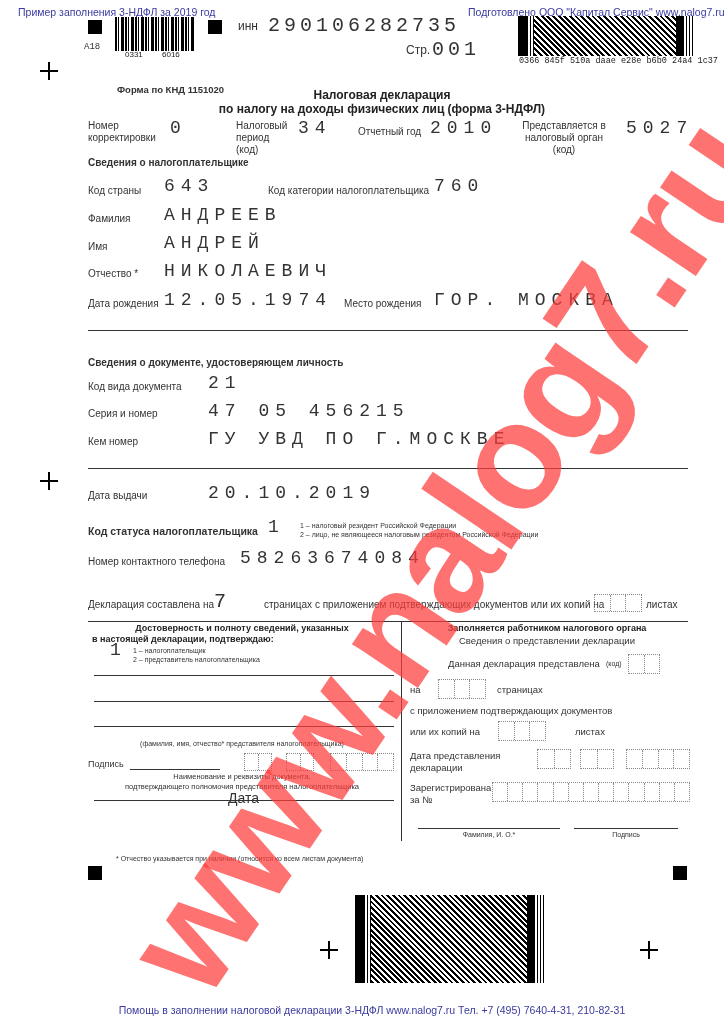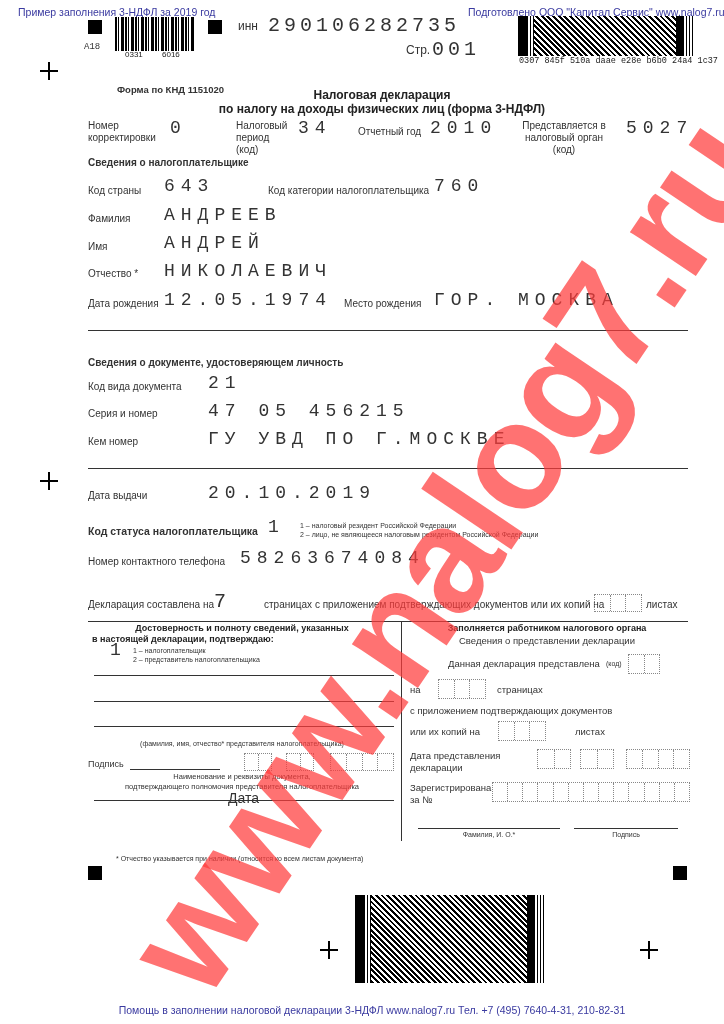--- a/index.html
+++ b/index.html
@@ -42,21 +42,21 @@
 <div class="sq" style="left:208px;top:20px;width:14px;height:14px;"></div>
 
 <div class="abs lbl" style="left:238px;top:19px;font-size:12px;text-transform:lowercase;">ИНН</div>
 <div class="abs mono val" style="left:268px;top:14px;font-size:20px;letter-spacing:4px;">290106282735</div>
 <div class="abs lbl" style="left:406px;top:43px;font-size:12px;">Стр.</div>
 <div class="abs mono val" style="left:432px;top:38px;font-size:20px;letter-spacing:4px;">001</div>
 
 <div class="abs pdf417" style="left:518px;top:16px;width:176px;height:40px;">
     <div class="pdf-right"></div>
   </div>
-<div class="abs mono" style="left:519px;top:56px;font-size:8.5px;color:#222;">0307 845f 510a daae e28e b6b0 24a4 1c37</div>
+<div class="abs mono" style="left:519px;top:56px;font-size:8.5px;color:#222;">0366 845f 510a daae e28e b6b0 24a4 1c37</div>
 
 <div class="plus" style="left:40px;top:62px;"></div>
 
 <div class="abs lbl bold" style="left:117px;top:84px;font-size:9.5px;">Форма по КНД 1151020</div>
 <div class="abs bold" style="left:0;width:724px;top:88px;text-align:center;font-size:12px;padding-left:40px;box-sizing:border-box;">Налоговая декларация</div>
 <div class="abs bold" style="left:0;width:724px;top:102px;text-align:center;font-size:12px;padding-left:40px;box-sizing:border-box;">по налогу на доходы физических лиц (форма 3-НДФЛ)</div>
 
 <div class="abs lbl" style="left:88px;top:120px;width:70px;white-space:normal;line-height:12px;">Номер корректировки</div>
 <div class="abs mono val" style="left:170px;top:118px;">0</div>
 <div class="abs lbl" style="left:236px;top:120px;width:58px;white-space:normal;line-height:12px;">Налоговый период (код)</div>

